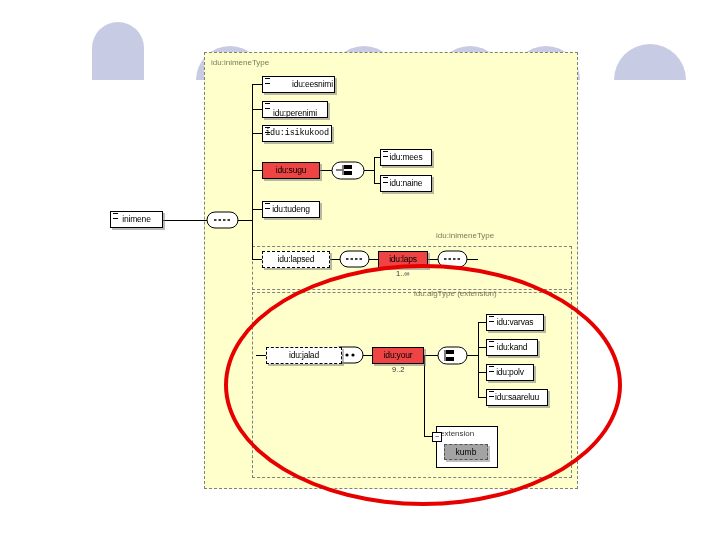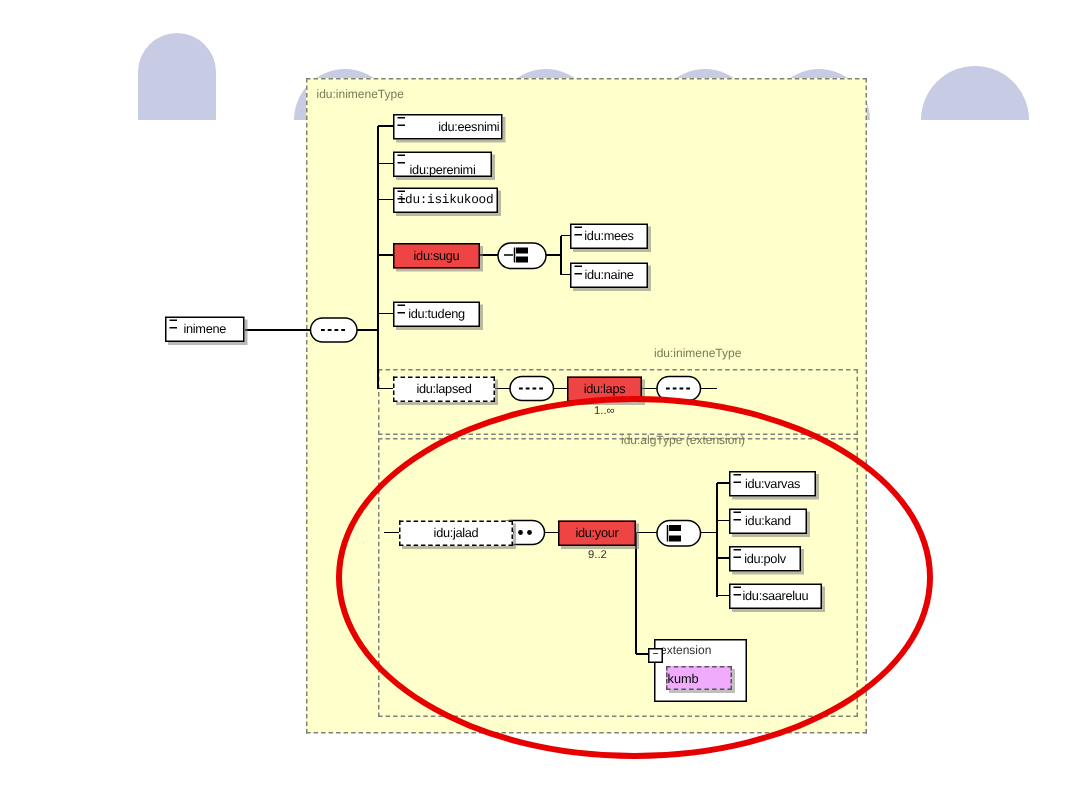--- a/index.html
+++ b/index.html
@@ -48,22 +48,22 @@
   }
   .attrbox{
     position:absolute;background:#ffffff;border:1px solid #000;
     box-sizing:border-box;
   }
   .attrbox .hdr{
     position:absolute;left:3px;top:2px;font-size:8px;color:#333;
     white-space:nowrap;
   }
   .attrchild{
-    position:absolute;border:1px dashed #555;background:#f0abfc;
-    font-size:8.5px;display:flex;align-items:center;justify-content:flex-start;
+    position:absolute;border:1px dashed #555;background:#a3a3a3;
+    font-size:8.5px;display:flex;align-items:center;justify-content:center;
     box-sizing:border-box;box-shadow:2px 2px 0 rgba(128,128,128,.5);
   }
   #ellipse{
     position:absolute;
     border:4px solid #e60000;
     border-radius:50%;
     background:transparent;
   }
 </style>
 </head>

